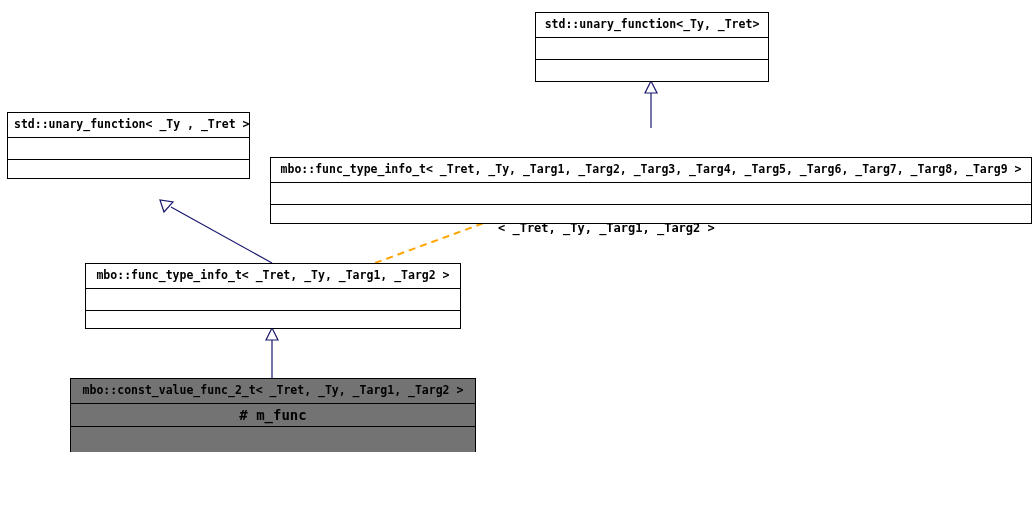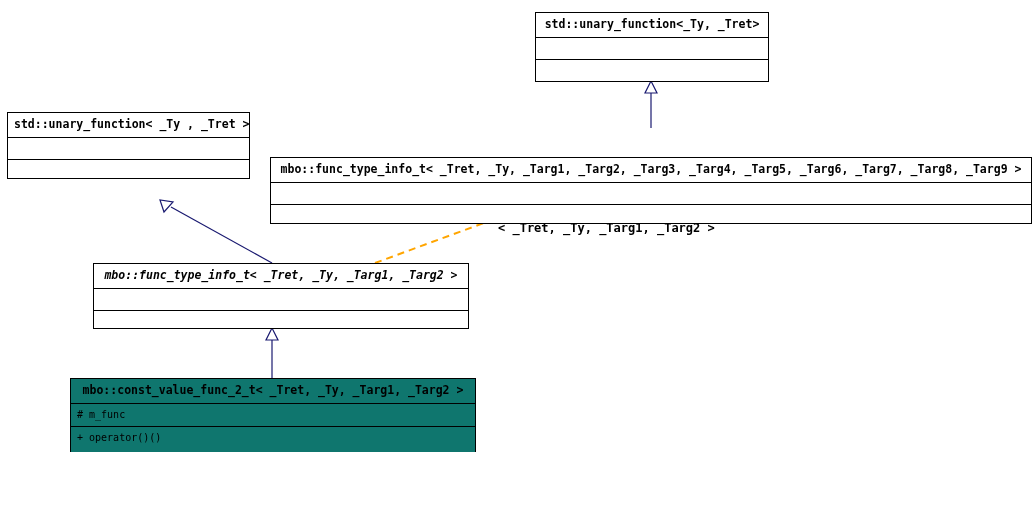--- a/index.html
+++ b/index.html
@@ -18,21 +18,21 @@
     background: #ffffff;
     overflow: hidden;
   }
   .uml-box {
     position: absolute;
     box-sizing: border-box;
     border: 1px solid #000000;
     background: #ffffff;
   }
   .uml-box.filled {
-    background: #0f766e;
+    background: #737373;
   }
   .uml-title {
     box-sizing: border-box;
     text-align: center;
     font-weight: bold;
     font-size: 11.5px;
     line-height: 1;
     color: #000000;
     white-space: nowrap;
     padding: 6px 6px 6px 6px;
@@ -44,25 +44,25 @@
     padding: 3px 6px;
   }
   .uml-compartment:last-child {
     border-bottom: none;
   }
   .uml-compartment.empty {
     height: 22px;
     padding: 0;
   }
   .uml-row {
-    font-size: 10px;
-    font-weight: normal;
+    font-size: 14px;
+    font-weight: bold;
     line-height: 16px;
     color: #000000;
-    text-align: left;
+    text-align: center;
     white-space: nowrap;
   }
   .edge-label {
     position: absolute;
     font-size: 12px;
     font-weight: bold;
     color: #000000;
     white-space: nowrap;
   }
   svg.edges {
@@ -113,31 +113,30 @@
     <div class="uml-compartment empty"></div>
     <div class="uml-compartment empty"></div>
   </div>
 
   <div class="uml-box" style="left:270px; top:128px; width:762px; height:67px;margin-top:29px;">
     <div class="uml-title">mbo::func_type_info_t&lt; _Tret, _Ty, _Targ1, _Targ2, _Targ3, _Targ4, _Targ5, _Targ6, _Targ7, _Targ8, _Targ9 &gt;</div>
     <div class="uml-compartment empty"></div>
     <div class="uml-compartment empty"></div>
   </div>
 
-  <div class="uml-box" style="left:93px; top:263px; width:376px; height:66px;font-style:italic;">
+  <div class="uml-box" style="left:85px; top:263px; width:376px; height:66px;">
     <div class="uml-title">mbo::func_type_info_t&lt; _Tret, _Ty, _Targ1, _Targ2 &gt;</div>
     <div class="uml-compartment empty"></div>
     <div class="uml-compartment empty"></div>
   </div>
 
   <div class="uml-box filled" style="left:70px; top:378px; width:406px; height:111px;">
     <div class="uml-title">mbo::const_value_func_2_t&lt; _Tret, _Ty, _Targ1, _Targ2 &gt;</div>
     <div class="uml-compartment">
       <div class="uml-row">#  m_func</div>
     </div>
     <div class="uml-compartment">
-      <div class="uml-row">+  operator()()</div>
     </div>
   </div>
 
   <div class="edge-label" style="left:498px; top:221px;">&lt; _Tret, _Ty, _Targ1, _Targ2 &gt;</div>
 
 </div>
 
 </body></html>

